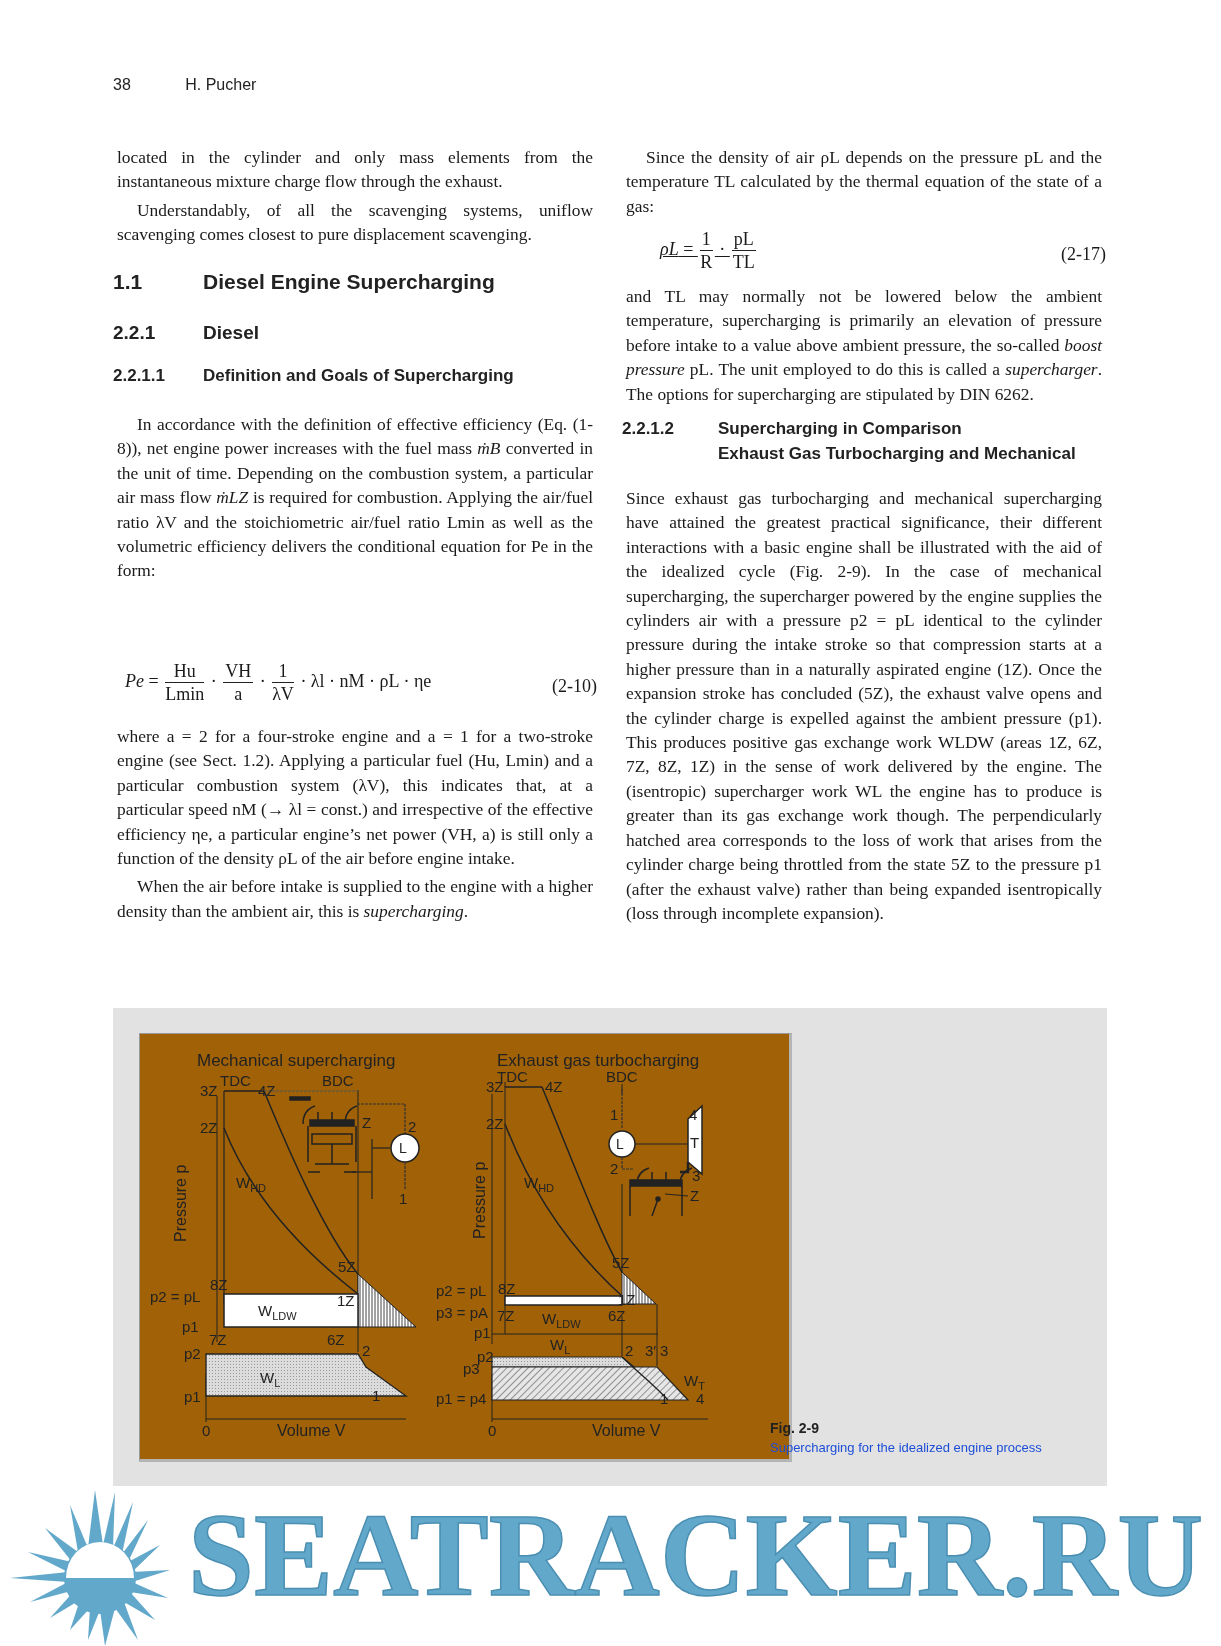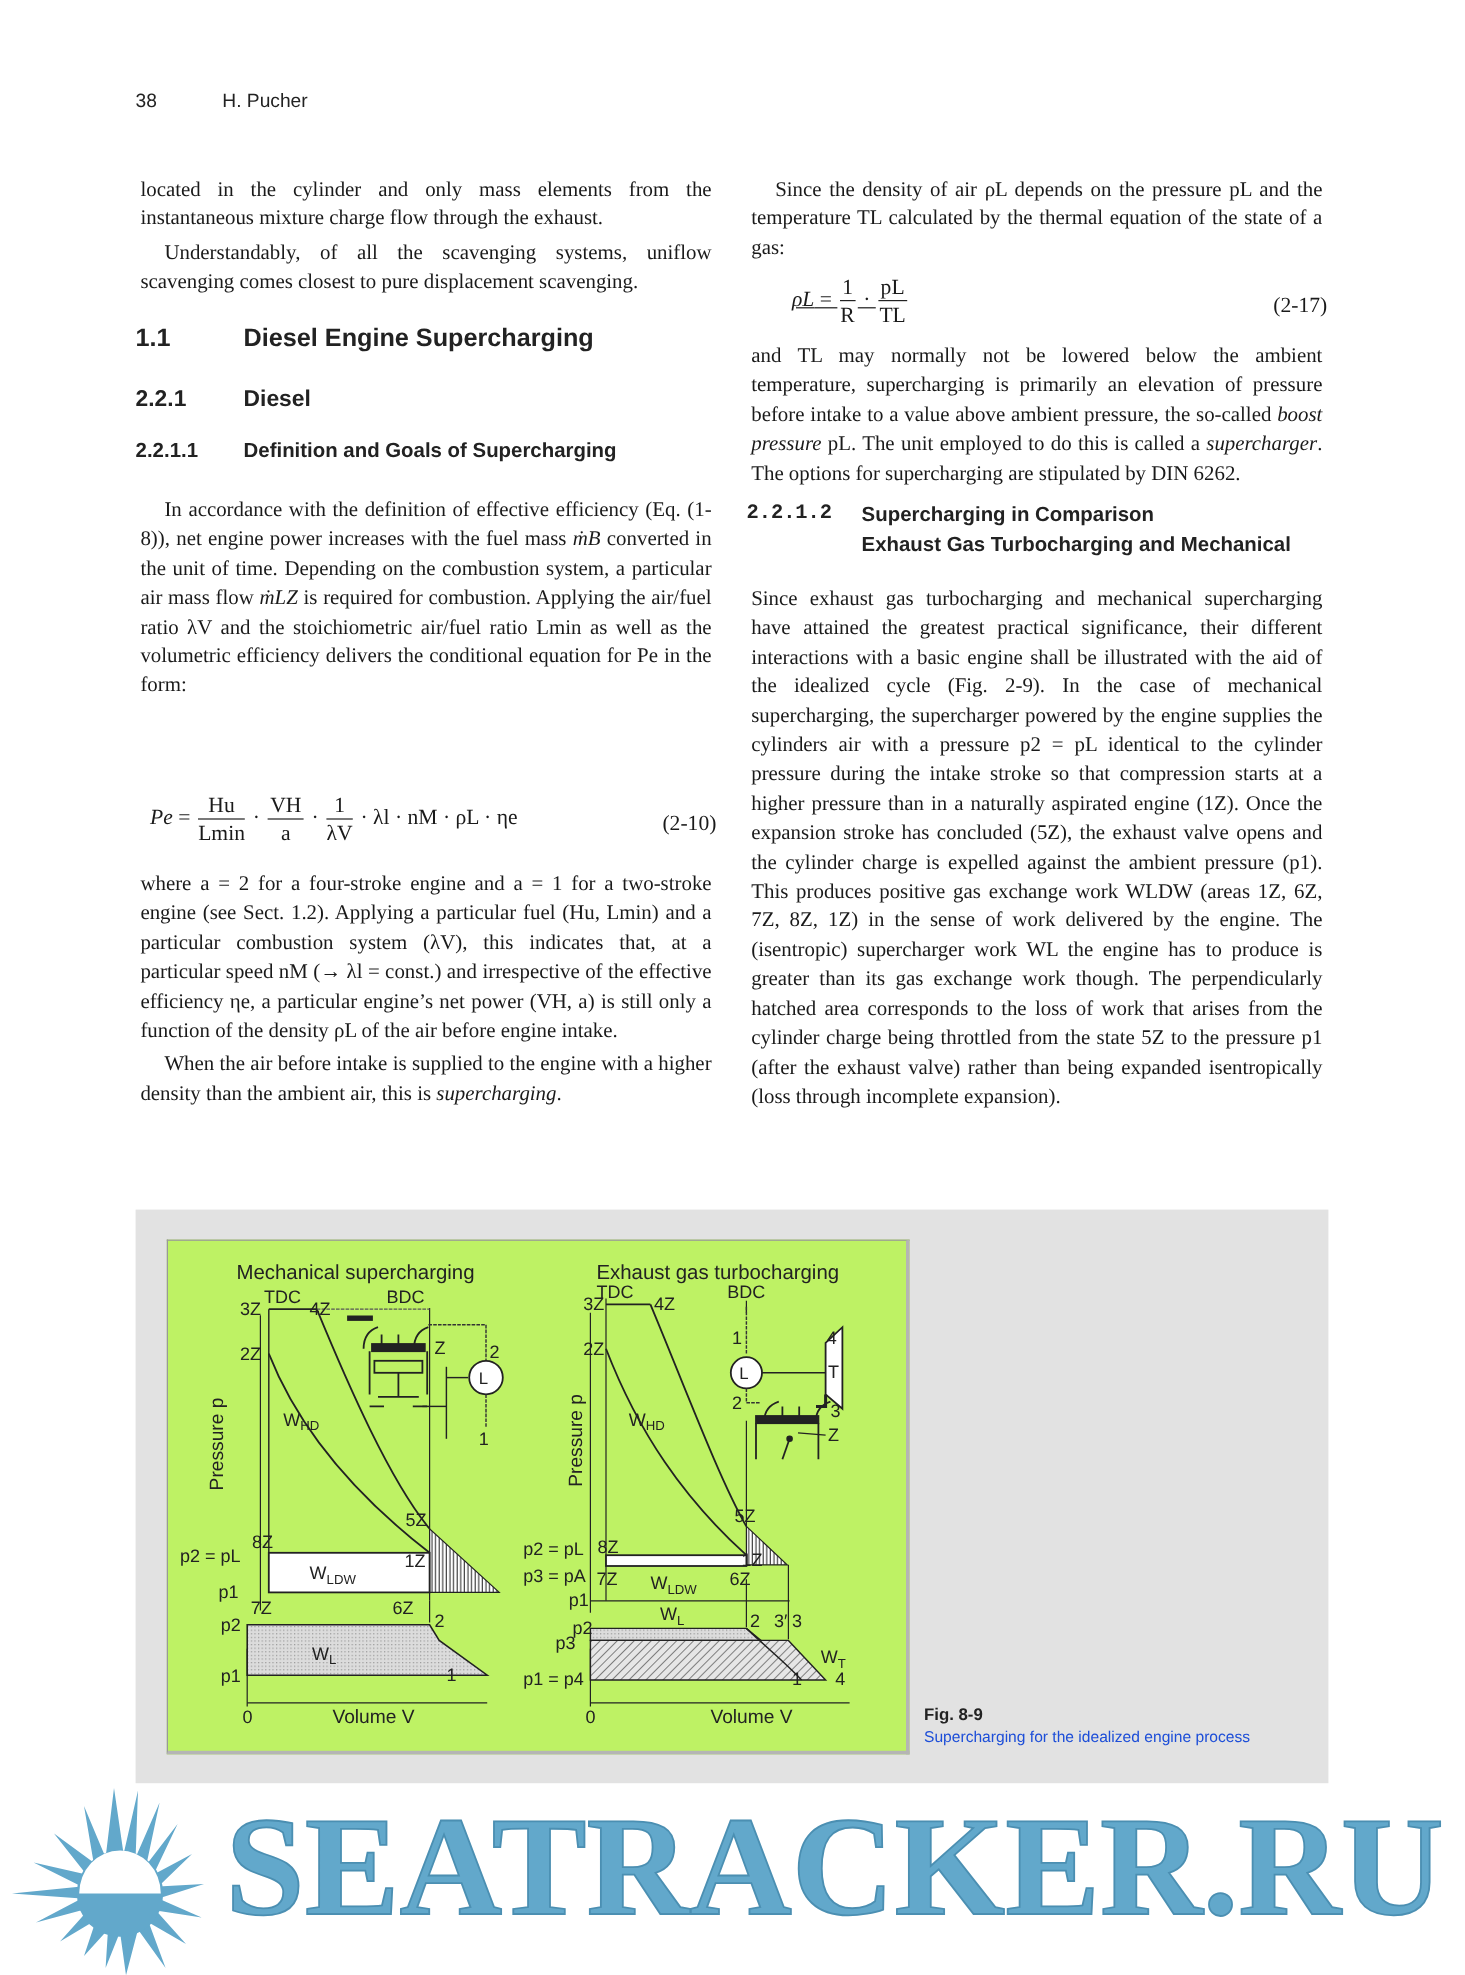--- a/index.html
+++ b/index.html
@@ -15,22 +15,22 @@
   .right { left:622px; width:484px; }
   .h { font-family:"Liberation Sans","DejaVu Sans",sans-serif; font-weight:bold; color:#222; position:absolute; }
   .h .num { display:inline-block; }
   .eq { position:absolute; font-size:18px; font-style:normal; }
   .eq .eqnum { position:absolute; right:0; top:0; }
   .frac { display:inline-block; vertical-align:middle; text-align:center; margin:0 2px; }
   .frac .n { display:block; border-bottom:1px solid #222; padding:0 2px; line-height:22px; }
   .frac .d { display:block; line-height:22px; }
   i { font-style:italic; }
   .fig-bg { position:absolute; left:113px; top:1008px; width:994px; height:478px; background:#e2e2e2; }
-  .fig-frame { position:absolute; left:139px; top:1033px; width:615px; height:425px; background:#bef264;
-               border-right:3px solid #b5b5b5; border-bottom:3px solid #b5b5b5; border-left:1px solid #999; border-top:1px solid #999; }
+  .fig-frame { position:absolute; left:139px; top:1033px; width:615px; height:425px; background:#a16207;
+               border-right:3px solid #b5b5b5; border-bottom:3px solid #b5b5b5; border-left:1px solid #999; border-top:1px solid #999;padding-left:34px; }
   .fig-frame svg { position:absolute; left:0; top:0; }
   .fig-label { position:absolute; left:770px; top:1420px; font-family:"Liberation Sans","DejaVu Sans",sans-serif; font-weight:bold; font-size:14px; color:#222; }
   .fig-caption { position:absolute; left:770px; top:1440px; font-family:"Liberation Sans","DejaVu Sans",sans-serif; font-size:13px; color:#1d4ed8; }
   .svgtxt { font-family:"Liberation Sans","DejaVu Sans",sans-serif; fill:#222; }
   .watermark { position:absolute; left:0; top:1490px; width:1221px; height:156px; }
   .wm-text { font-family:"Liberation Serif","DejaVu Serif",serif; font-weight:bold; }
 </style>
 </head>
 <body>
 
@@ -87,21 +87,21 @@
   <span class="eqnum" style="top:16px;">(2-17)</span>
 </div>
 
 <div class="col right" style="top:280px;">
   <p>
     <span>and TL may normally not be lowered below the ambient temperature, supercharging is primarily an elevation of pressure before intake to a value above ambient pressure, the so-called </span><i>boost pressure</i><span> pL. The unit employed to do this is called a </span><i>supercharger</i><span>. The options for supercharging are stipulated by DIN 6262.</span>
   </p>
 </div>
 
 <div class="h" style="left:622px; top:416px; font-size:17px; line-height:25px;">
-  <span class="num" style="width:96px; vertical-align:top;font-family:Liberation Mono, monospace;">2.2.1.2</span><span style="display:inline-block;"><span style="display:block;">Supercharging in Comparison</span><span style="display:block;">Exhaust Gas Turbocharging and Mechanical</span></span>
+  <span class="num" style="width:96px; vertical-align:top;">2.2.1.2</span><span style="display:inline-block;"><span style="display:block;">Supercharging in Comparison</span><span style="display:block;">Exhaust Gas Turbocharging and Mechanical</span></span>
 </div>
 
 <div class="col right" style="top:482px;">
   <p>Since exhaust gas turbocharging and mechanical supercharging have attained the greatest practical significance, their different interactions with a basic engine shall be illustrated with the aid of the idealized cycle (Fig. 2-9). In the case of mechanical supercharging, the supercharger powered by the engine supplies the cylinders air with a pressure p2 = pL identical to the cylinder pressure during the intake stroke so that compression starts at a higher pressure than in a naturally aspirated engine (1Z). Once the expansion stroke has concluded (5Z), the exhaust valve opens and the cylinder charge is expelled against the ambient pressure (p1). This produces positive gas exchange work WLDW (areas 1Z, 6Z, 7Z, 8Z, 1Z) in the sense of work delivered by the engine. The (isentropic) supercharger work WL the engine has to produce is greater than its gas exchange work though. The perpendicularly hatched area corresponds to the loss of work that arises from the cylinder charge being throttled from the state 5Z to the pressure p1 (after the exhaust valve) rather than being expanded isentropically (loss through incomplete expansion).</p>
 </div>
 
 <div class="fig-bg"></div>
 <div class="fig-frame">
   <svg width="615" height="425" viewBox="0 0 615 425">
     <defs>
@@ -261,21 +261,21 @@
         <path d="M497 150 q0 -12 12 -16 M512 150 v-12 M526 150 v-12 M540 150 q0 -12 12 -16"></path>
         <rect x="490" y="146" width="52" height="6" fill="#222"></rect>
         <path d="M490 152 v30 M542 152 v30"></path>
         <circle cx="518" cy="165" r="2" fill="#222"></circle>
         <line x1="518" y1="165" x2="512" y2="182"></line>
         <line x1="525" y1="160" x2="548" y2="162" stroke-width="1"></line>
       </g>
     </g>
   </svg>
 </div>
-<div class="fig-label">Fig. 8-9</div>
+<div class="fig-label">Fig. 2-9</div>
 <div class="fig-caption">Supercharging for the idealized engine process</div>
 
 <svg class="watermark" width="1221" height="156" viewBox="0 0 1221 156">
   <g>
     <g fill="#62a8cb">
       <polygon points="95,0 103,55 115,2 113,58 133,12 122,64 148,30 128,72 160,55 132,82 170,80 132,92 168,108 130,102 155,130 124,112 138,150 115,118 105,156 100,120 88,150 90,118 70,140 80,110 50,128 75,100 30,112 68,92 10,88 68,82 28,62 72,72 45,38 78,62 70,15 88,58"></polygon>
       <circle cx="100" cy="88" r="36"></circle>
     </g>
     <path d="M66 88 A34 36 0 0 1 134 88 Z" fill="#ffffff"></path>
   </g>

